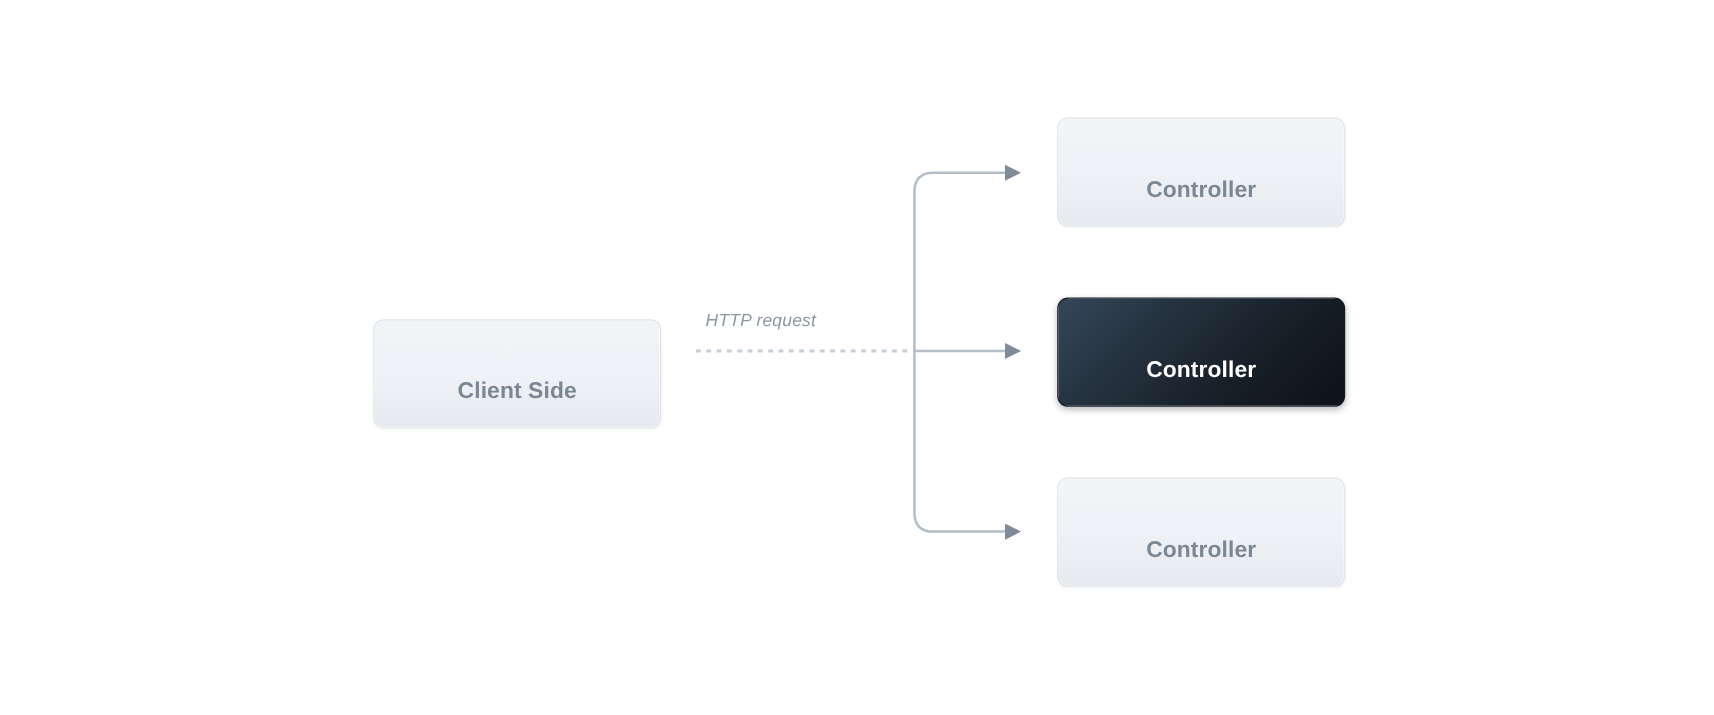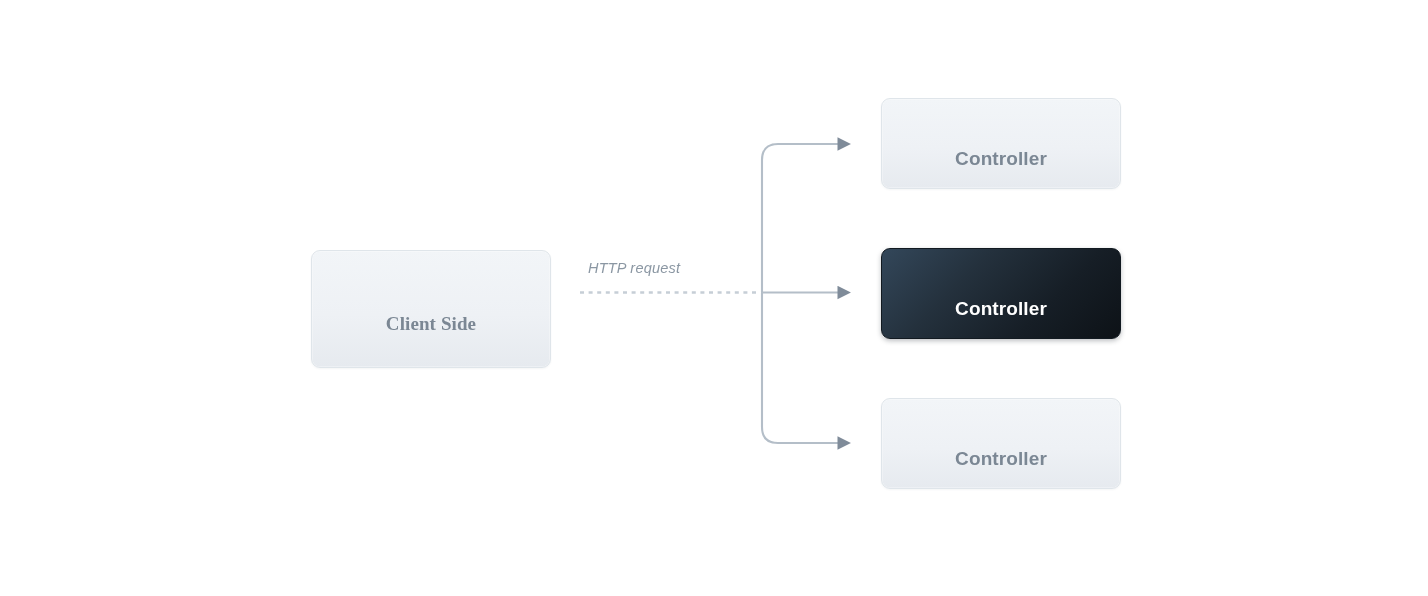--- a/index.html
+++ b/index.html
@@ -47,24 +47,23 @@
     color: #ffffff;
     font-size: 19px;
     font-weight: 700;
   }
 
   .node-label { pointer-events: none; margin-top: 30px; }
 
   
   #client-side-node {
     left: 311px;
-    top: 250px;
+    top: 266px;
     width: 240px;
-    height: 118px;
-    font-family: Liberation Serif, serif;
+    height: 91px;
   }
 
   
   #controller-node-0 { left: 881px; top: 98px;  width: 240px; height: 91px; }
   #controller-node-1 { left: 881px; top: 248px; width: 240px; height: 91px; }
   #controller-node-2 { left: 881px; top: 398px; width: 240px; height: 91px; }
 
   
   #connector-layer {
     position: absolute;

